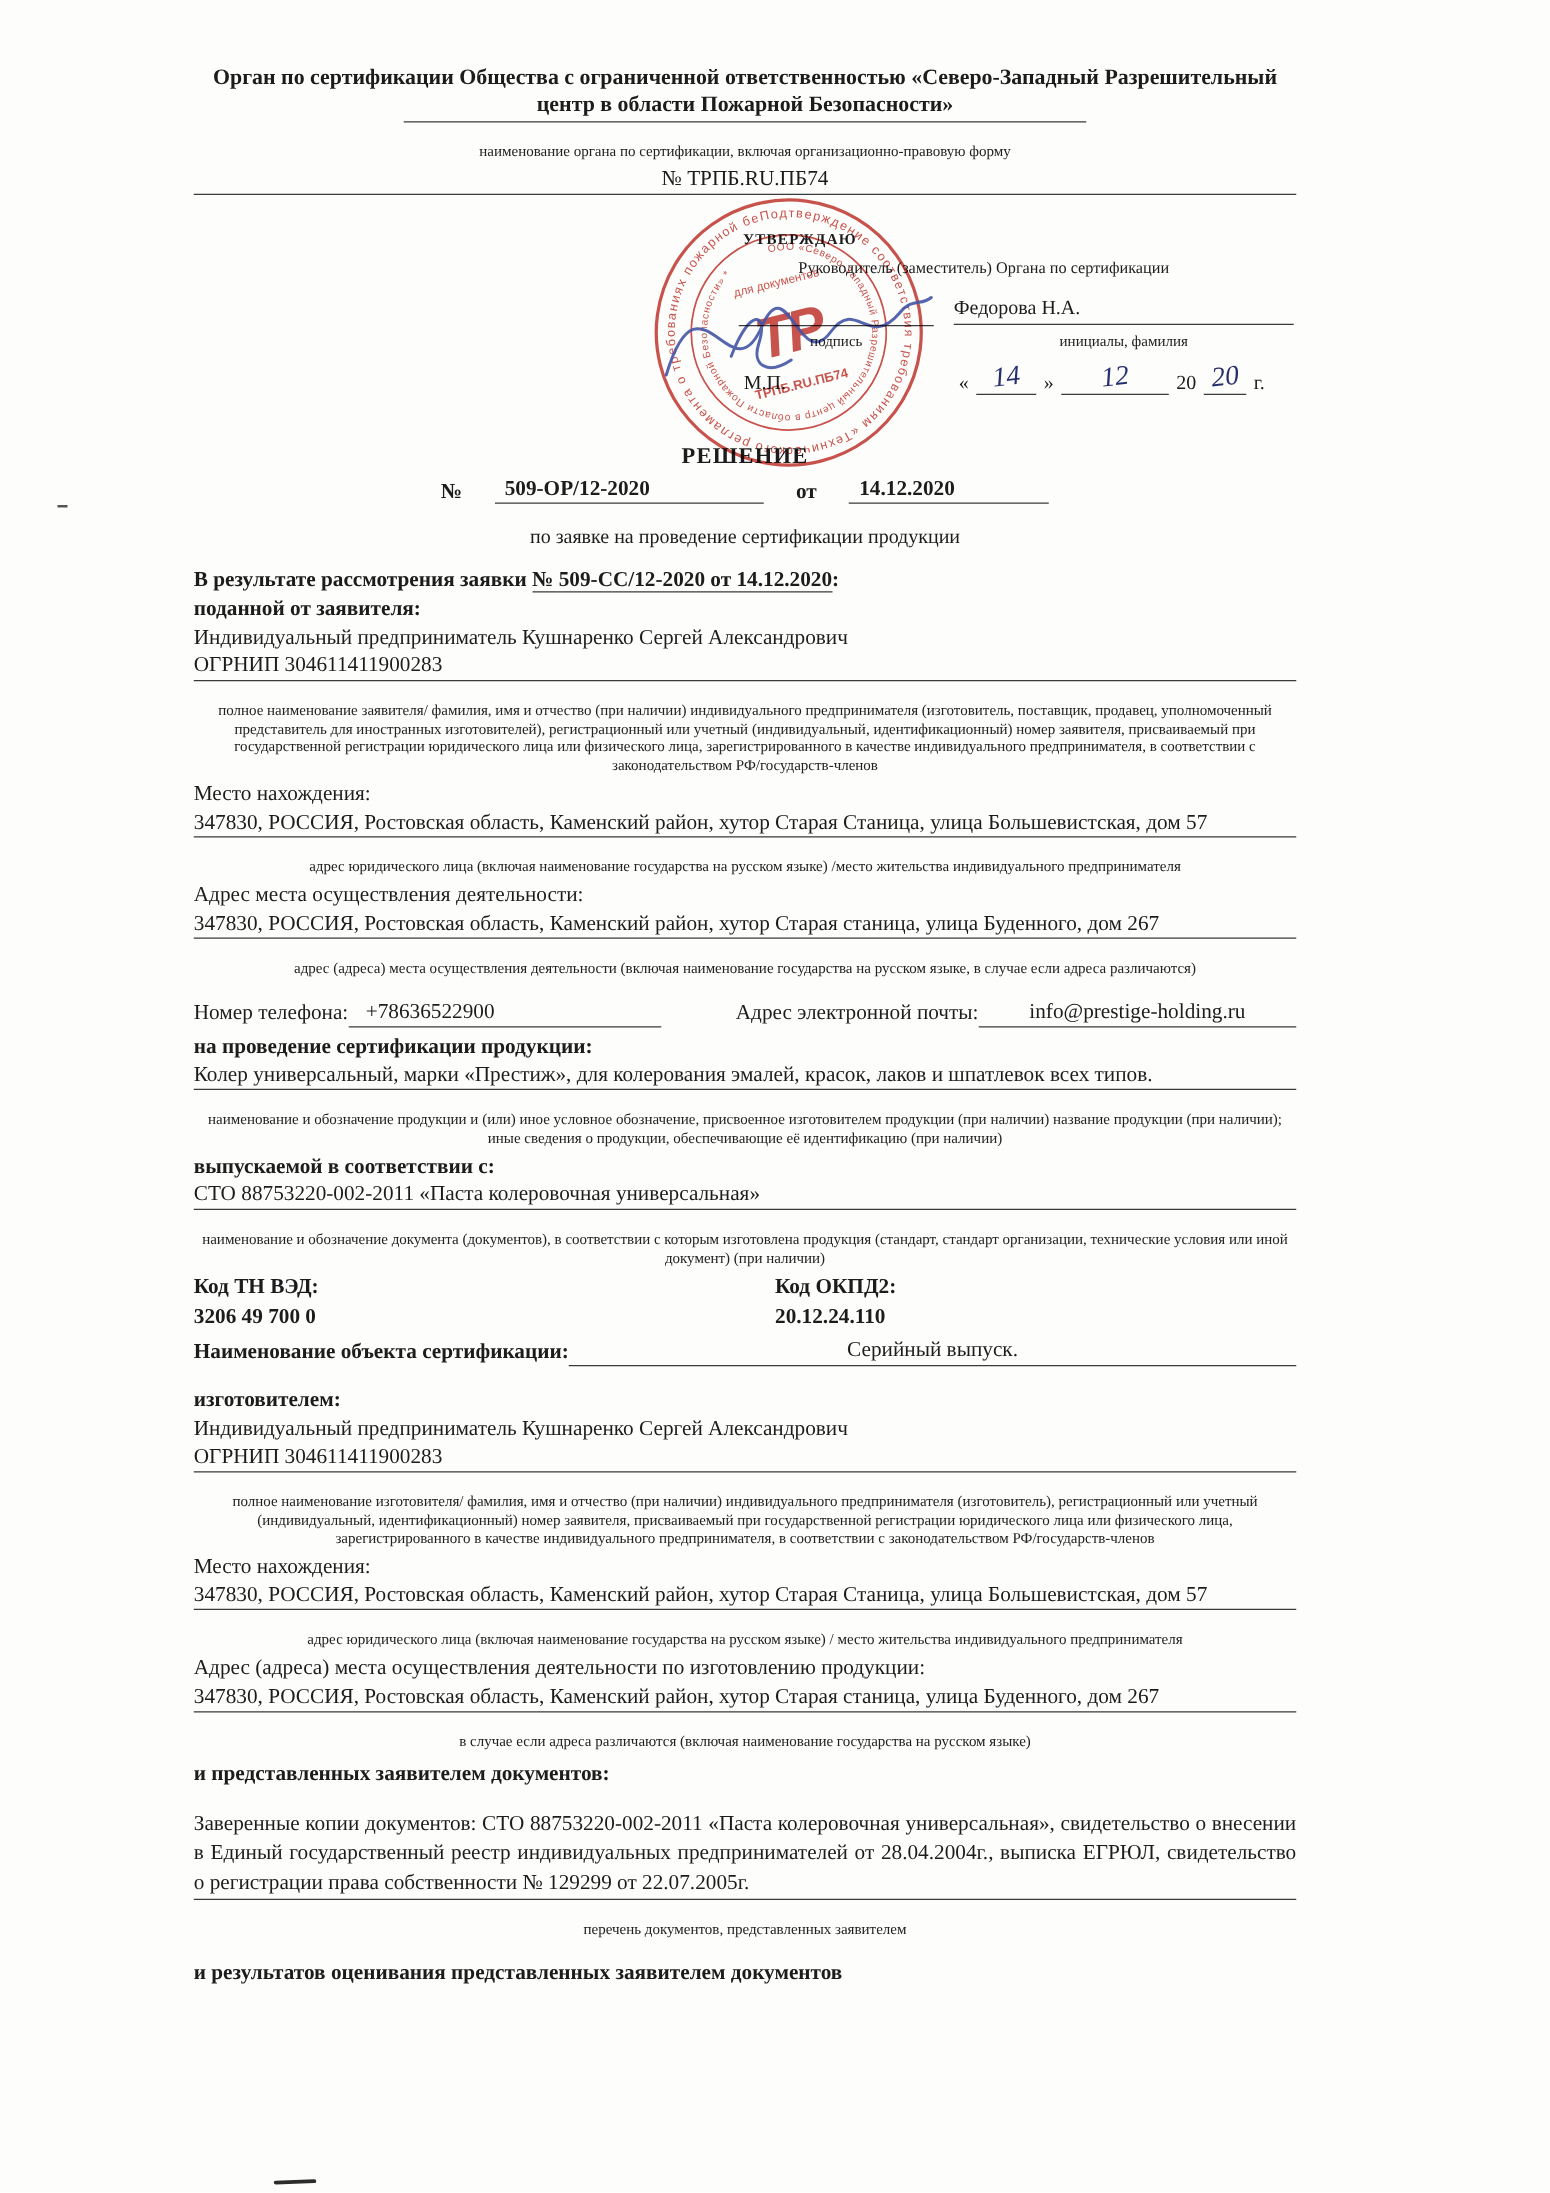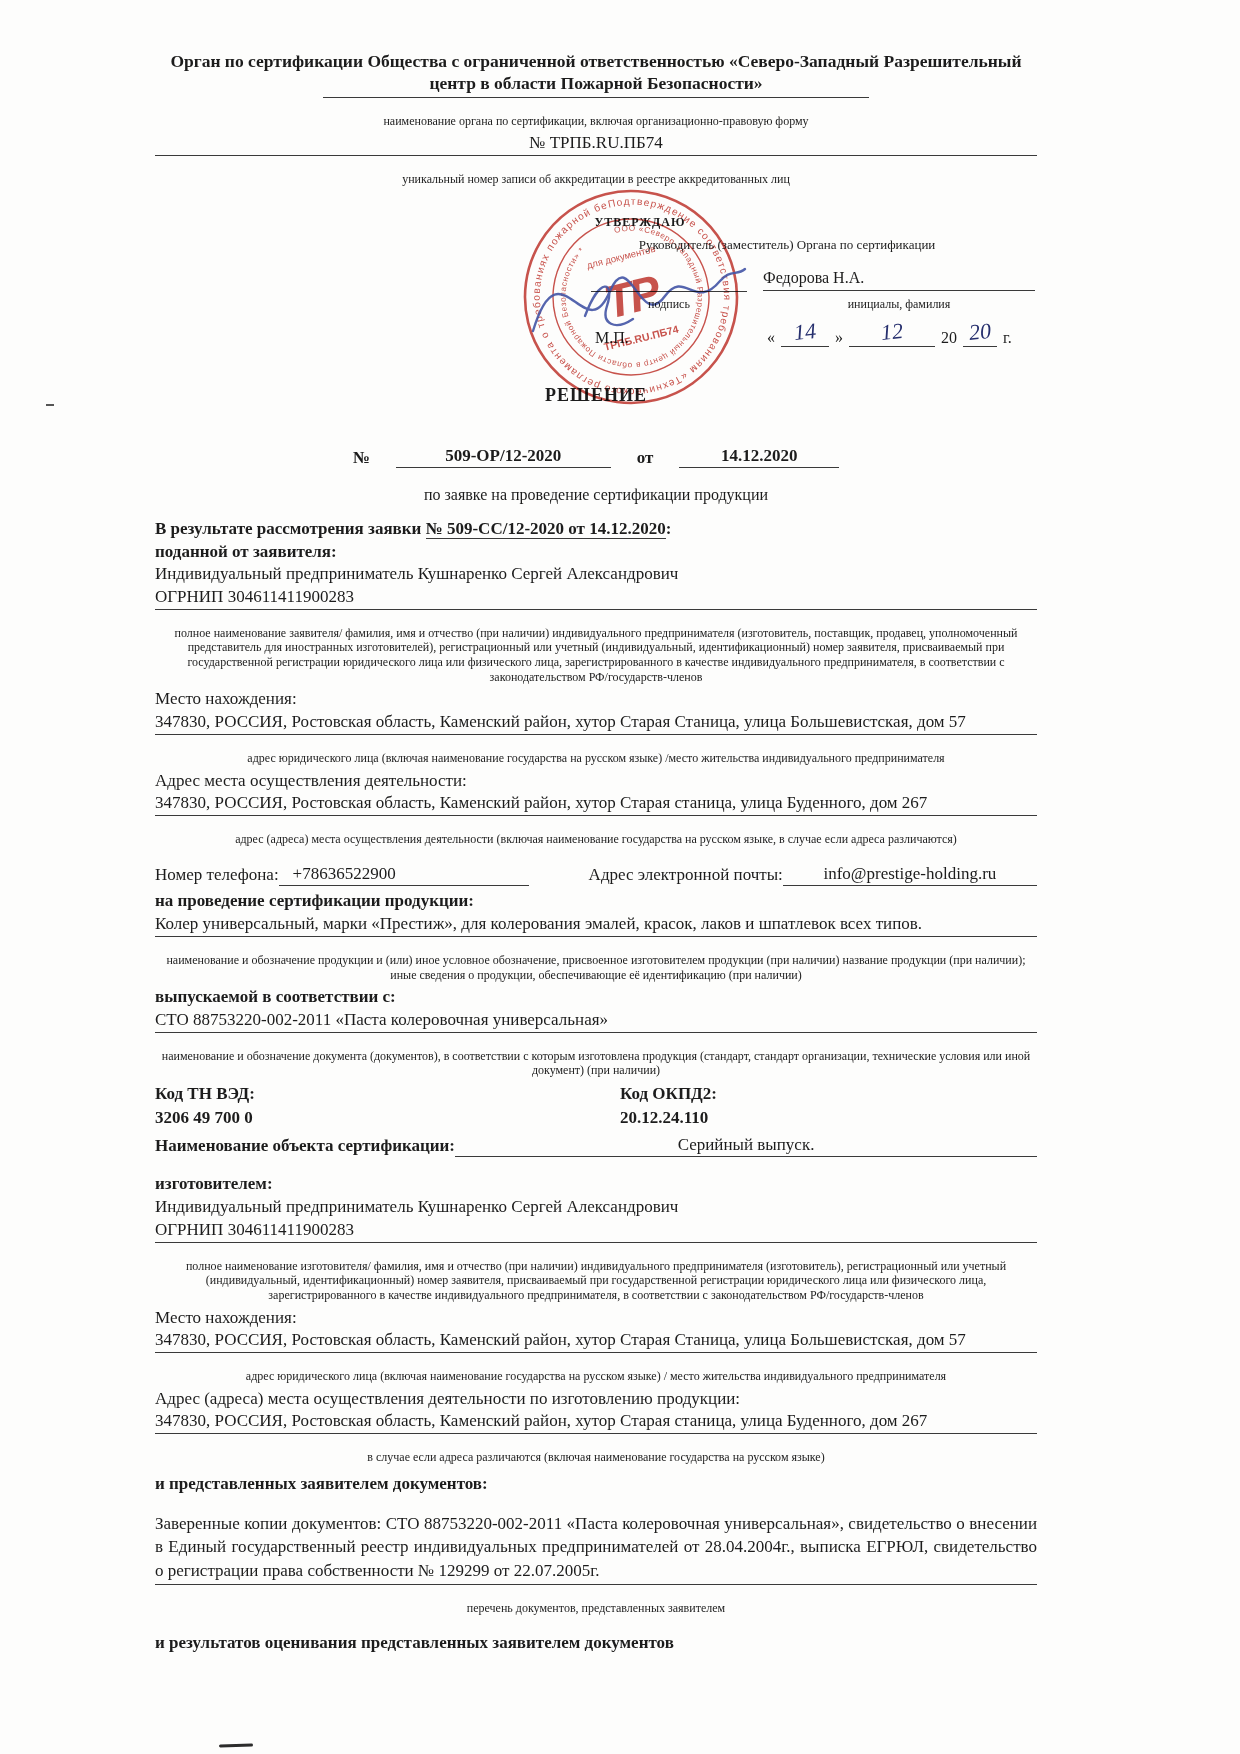--- a/index.html
+++ b/index.html
@@ -39,21 +39,21 @@
   .slot-day{width:48px;} .slot-month{width:86px;} .slot-year{width:34px;}
   .hw { font-style:italic; color:#27306e; font-size:22px; line-height:1;
         display:inline-block; transform:rotate(-6deg); }
   .stamp-wrap { position:absolute; top:-8px; left:360px; width:232px; height:232px;
                 opacity:.88; mix-blend-mode:multiply; }
 
   
   .decision-title { font-size:18px; letter-spacing:1px; }
   .decision-row { display:flex; justify-content:center; align-items:flex-end; gap:26px;
                   font-size:17px; font-weight:bold; margin-top:6px; }
-  .num-slot { border-bottom:1.2px solid #3a3a3a; text-align:center; padding:0 8px 1px 8px;margin-top:34px; }
+  .num-slot { border-bottom:1.2px solid #3a3a3a; padding:0 8px 1px 8px; }
   .num-slot.n1{ min-width:215px; } .num-slot.n2{ min-width:160px; }
 
   
   .row { display:flex; align-items:flex-end; font-size:17px; line-height:1.34; }
   .fill { flex:1; text-align:center; border-bottom:1.2px solid #3a3a3a; }
   .codes-row { display:flex; font-size:17px; font-weight:bold; line-height:1.4; }
   .codes-col1 { width:465px; } .codes-col2 { flex:1; }
   .caption-right { margin-left:352px; }
   .docs-par { font-size:17px; line-height:1.38; text-align:justify;
               border-bottom:1.2px solid #3a3a3a; padding-bottom:2px; }
@@ -72,21 +72,20 @@
   <div class="artifact-b"></div>
 
   <div class="content">
 
     <div>
       <div class="org-name bold center">Орган по сертификации Общества с ограниченной ответственностью «Северо-Западный Разрешительный центр в области Пожарной Безопасности»</div>
       <div class="rule rule-narrow"></div>
       <div class="caption mt2">наименование органа по сертификации, включая организационно-правовую форму</div>
       <div class="line center mt4">№ ТРПБ.RU.ПБ74</div>
       <div class="rule"></div>
-      <div class="caption mt2">уникальный номер записи об аккредитации в реестре аккредитованных лиц</div>
     </div>
 
     <div class="approval">
       <div class="approve-title">УТВЕРЖДАЮ</div>
       <div class="head-label">Руководитель (заместитель) Органа по сертификации</div>
       <div class="sign-slot"></div>
       <div class="sign-caption caption">подпись</div>
       <div class="signer">Федорова Н.А.</div>
       <div class="signer-caption caption">инициалы, фамилия</div>
       <div class="mp">М.П.</div>

